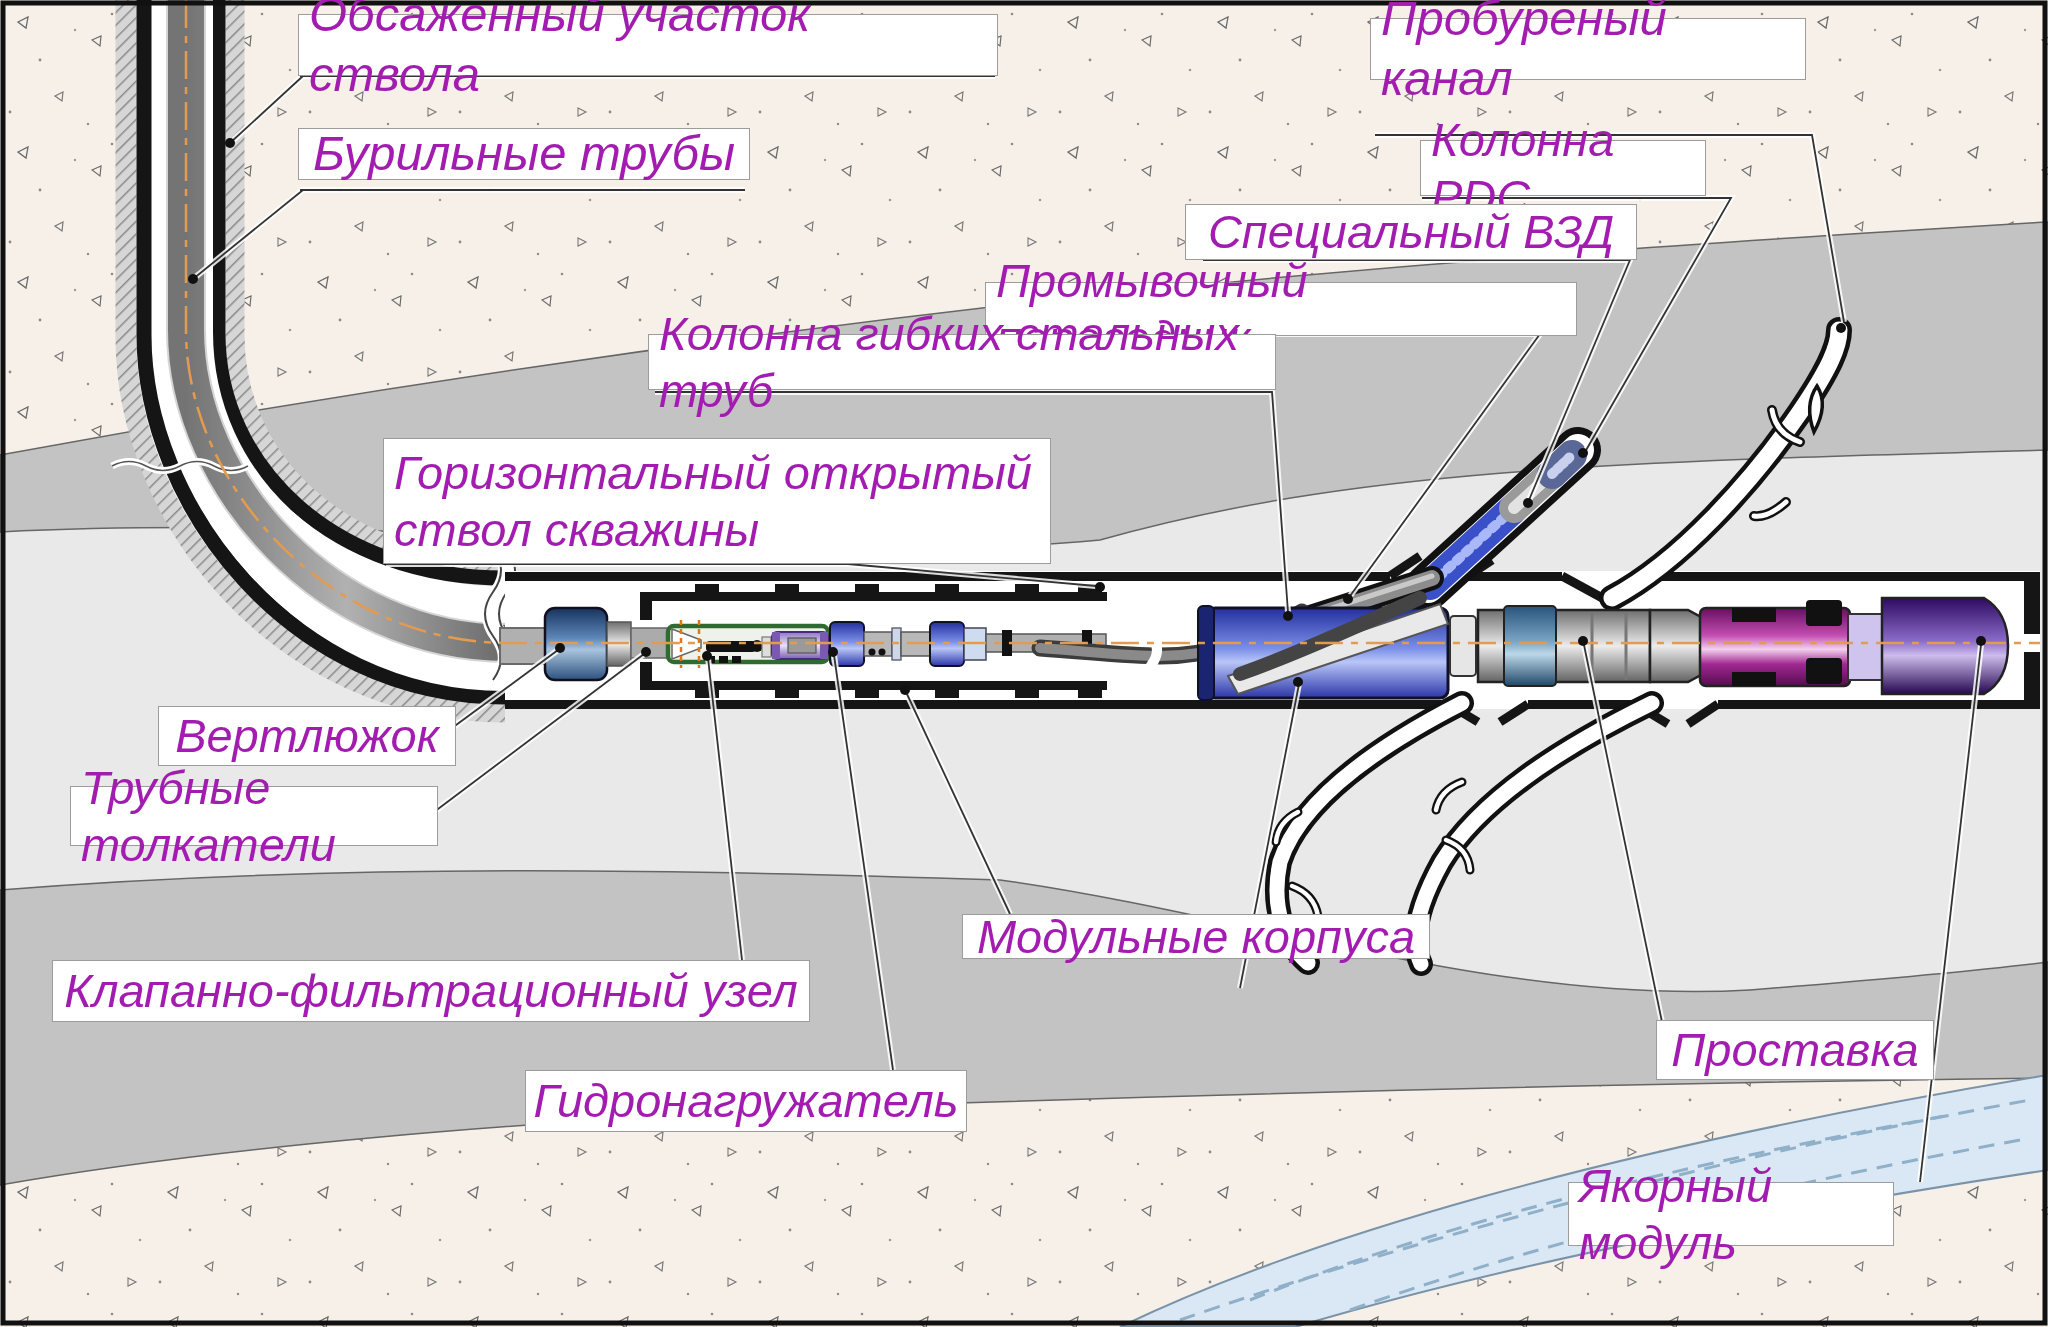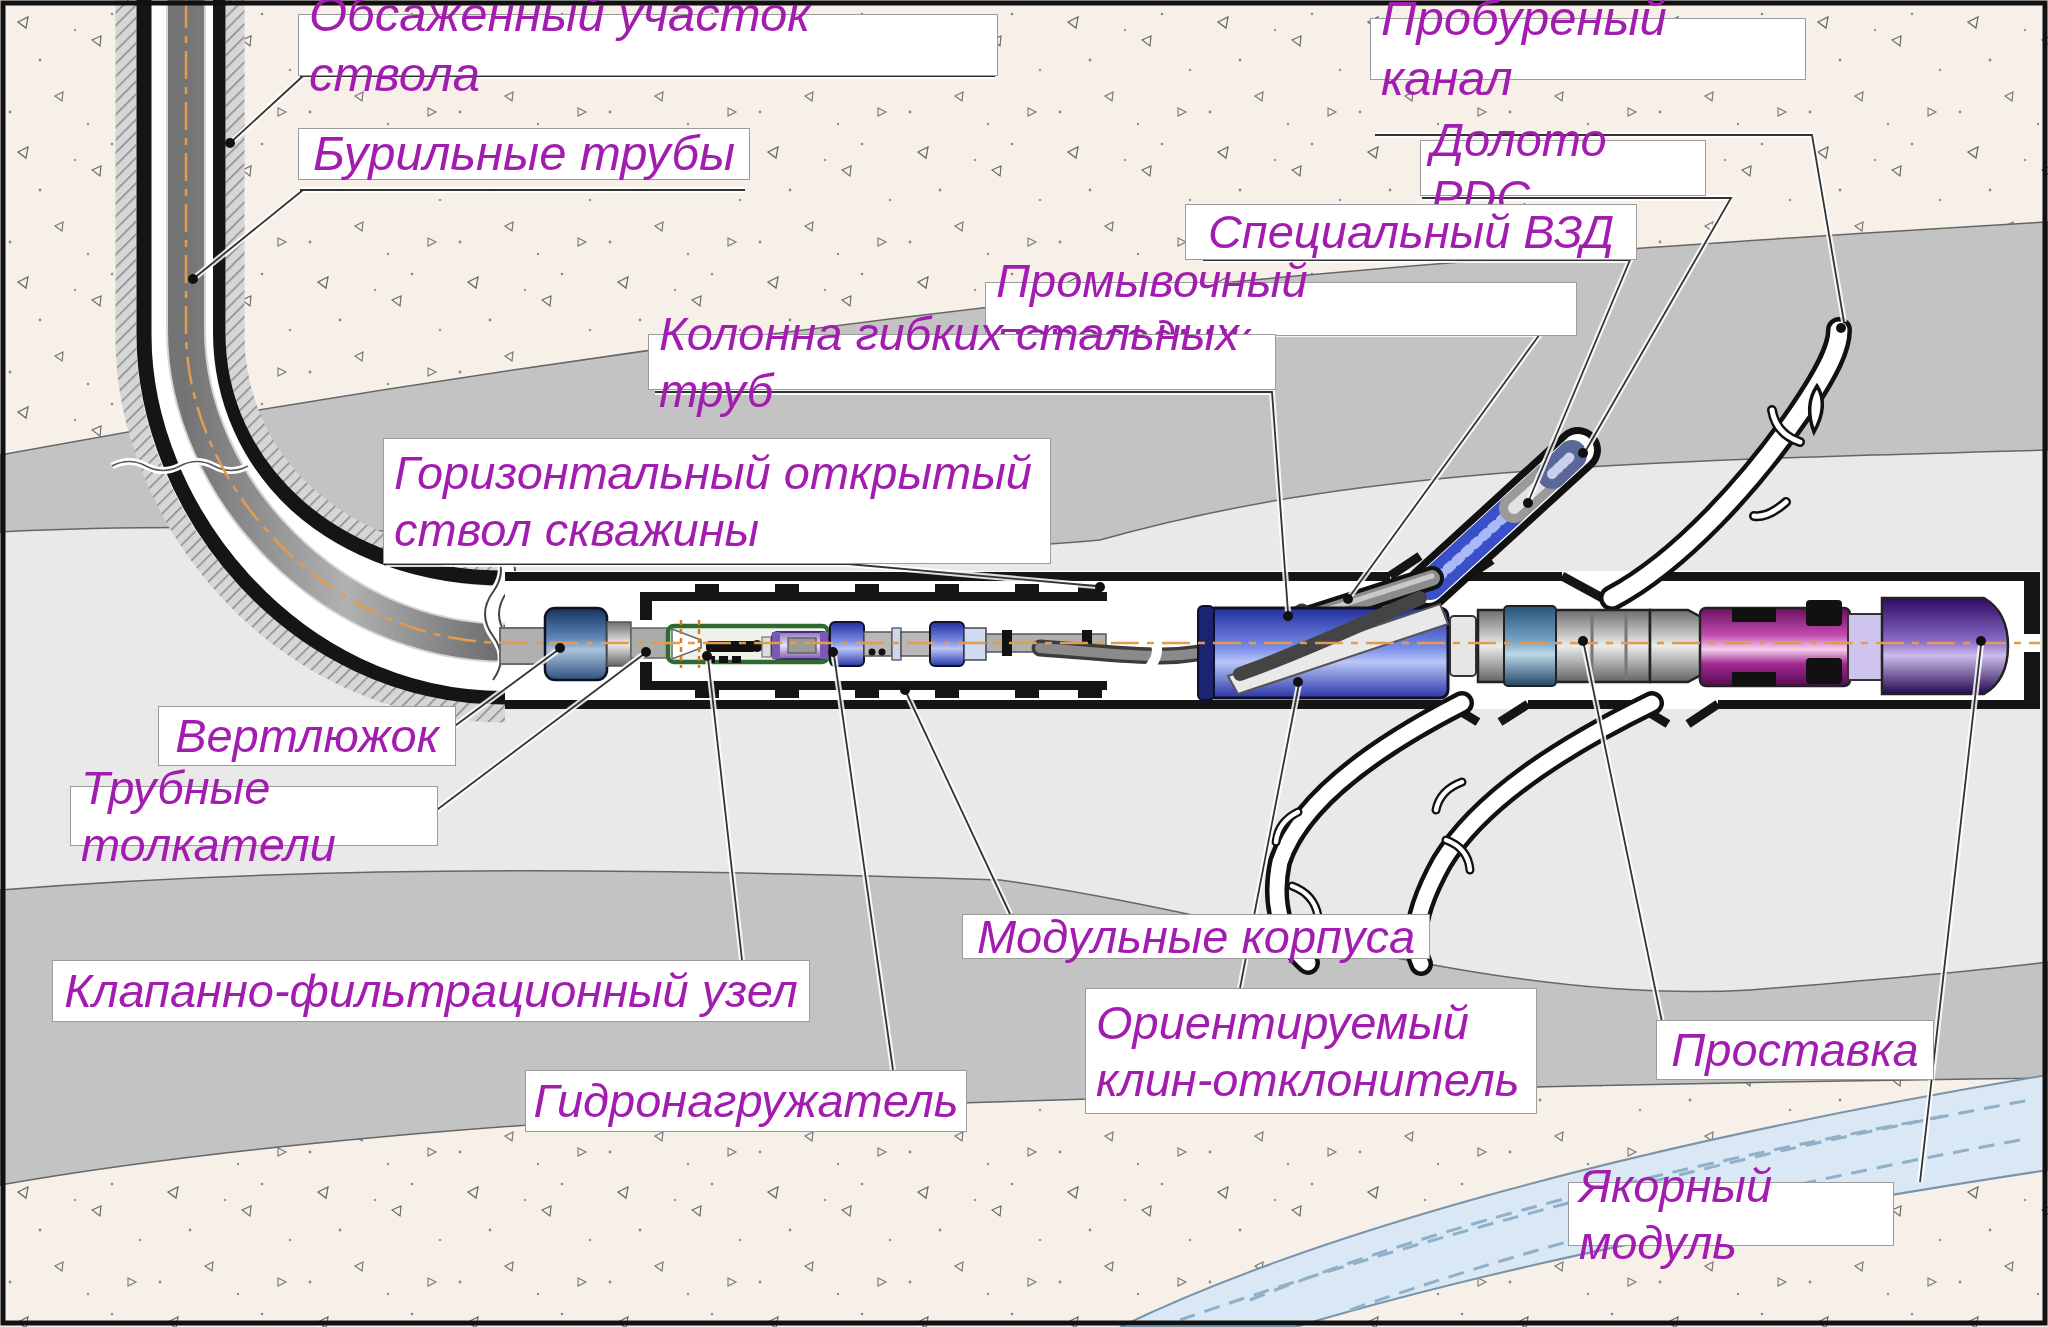--- a/index.html
+++ b/index.html
@@ -373,29 +373,27 @@
           <circle cx="1981" cy="641" r="5"></circle>
     </g>
   </g>
 
   <rect x="3" y="3" width="2042" height="1320" fill="none" stroke="#111" stroke-width="5"></rect>
 </svg>
 
 <div class="label big" style="left:298px;top:14px;width:700px;height:62px"><span>Обсаженный участок ствола</span></div>
 <div class="label big" style="left:298px;top:128px;width:452px;height:52px"><span>Бурильные трубы</span></div>
 <div class="label big" style="left:1370px;top:18px;width:436px;height:62px"><span>Пробуреный канал</span></div>
-<div class="label" style="left:1420px;top:140px;width:286px;height:56px"><span>Долото PDC</span></div>
+<div class="label" style="left:1420px;top:140px;width:286px;height:56px"><span>Колонна PDC</span></div>
 <div class="label" style="left:1185px;top:204px;width:452px;height:56px"><span>Специальный ВЗД</span></div>
 <div class="label" style="left:985px;top:282px;width:592px;height:54px"><span>Промывочный переводник</span></div>
 <div class="label" style="left:648px;top:334px;width:628px;height:56px"><span>Колонна гибких стальных труб</span></div>
 <div class="label" style="left:383px;top:438px;width:668px;height:126px;justify-content:flex-start"><span>Горизонтальный открытый
 ствол скважины</span></div>
 <div class="label" style="left:158px;top:706px;width:298px;height:60px"><span>Вертлюжок</span></div>
 <div class="label" style="left:70px;top:786px;width:368px;height:60px"><span>Трубные толкатели</span></div>
 <div class="label" style="left:52px;top:960px;width:758px;height:62px"><span>Клапанно-фильтрационный узел</span></div>
 <div class="label" style="left:525px;top:1070px;width:442px;height:62px"><span>Гидронагружатель</span></div>
 <div class="label" style="left:962px;top:914px;width:468px;height:45px"><span>Модульные корпуса</span></div>
-<div class="label" style="left:1085px;top:988px;width:452px;height:126px;justify-content:flex-start"><span>Ориентируемый
-клин-отклонитель</span></div>
 <div class="label" style="left:1656px;top:1020px;width:278px;height:60px"><span>Проставка</span></div>
 <div class="label" style="left:1568px;top:1182px;width:326px;height:64px"><span>Якорный модуль</span></div>
 
 </div>
 
 </body></html>

